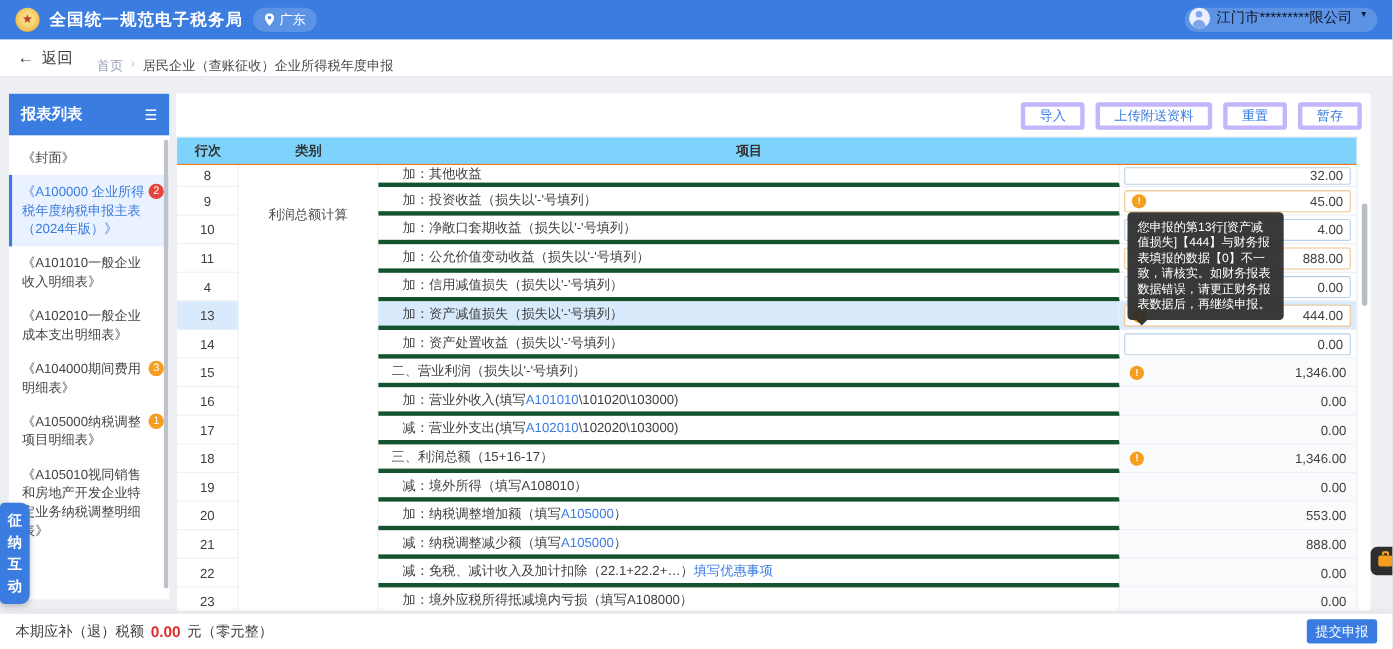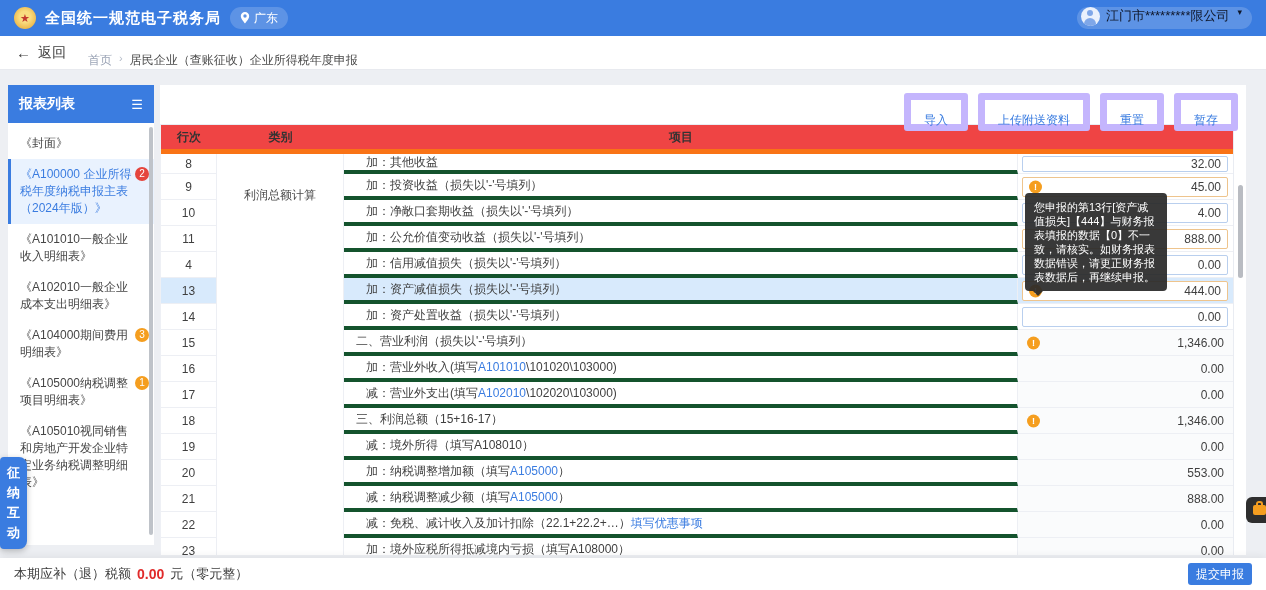--- a/index.html
+++ b/index.html
@@ -49,26 +49,26 @@
   .side-scroll{position:absolute;right:1px;top:42px;width:4px;height:408px;background:#bfc3c9;border-radius:2px;}
 
   
   .interact-tab{position:absolute;left:0;top:457px;width:27px;background:#3a7ce0;color:#fff;font-size:13px;font-weight:bold;
                 text-align:center;line-height:20px;padding:6px 0;border-radius:4px 8px 8px 4px;z-index:40;
                 box-shadow:0 2px 6px rgba(0,0,0,.25);cursor:pointer;}
 
   
   .main{position:absolute;left:160px;top:85px;width:1086px;height:470px;background:#fff;overflow:hidden;}
   .toolbar{position:absolute;top:8px;right:8px;display:flex;gap:10px;z-index:5;}
-  .tb-btn{height:25px;padding:12px 13px;font-size:12px;color:#3a7ce0;background:#fff;border:7px solid #c4b5fd;
+  .tb-btn{height:25px;padding:0 13px;font-size:12px;color:#3a7ce0;background:#fff;border:4px solid #c4b5fd;
           border-radius:3px;cursor:pointer;font-family:inherit;}
 
   .table{position:absolute;left:0;top:39px;width:1072px;border-top:1px solid #e9ecf2;
          border-left:1px solid #eef0f5;border-right:1px solid #e9ecf2;box-sizing:content-box;}
-  .thead{display:flex;height:24px;background:#ef4444;border-bottom:5px solid #f97316;}
+  .thead{display:flex;height:24px;background:#7dd3fc;border-bottom:1px solid #f97316;}
   .th{font-size:12px;font-weight:bold;color:#333;display:flex;align-items:center;justify-content:center;box-sizing:border-box;}
   .w-no{width:56px;}.w-cat{width:127px;}.w-item{width:674px;}.w-amt{width:215px;}
   .trow{display:flex;height:26px;}
   .trow.first{height:20px;}
   .cell{box-sizing:border-box;display:flex;align-items:center;font-size:12px;color:#3f3f3f;}
   .c-no{justify-content:center;border-bottom:1px solid #edeff4;border-right:1px solid #edeff4;}
   .c-cat{border-right:1px solid #edeff4;}
   .c-item{padding-left:22px;border-bottom:4px solid #14532d;border-right:1px solid #edeff4;}
   .c-item.section{padding-left:12px;}
   .c-amt{justify-content:flex-end;padding-right:9px;position:relative;border-bottom:1px solid #edeff4;}

